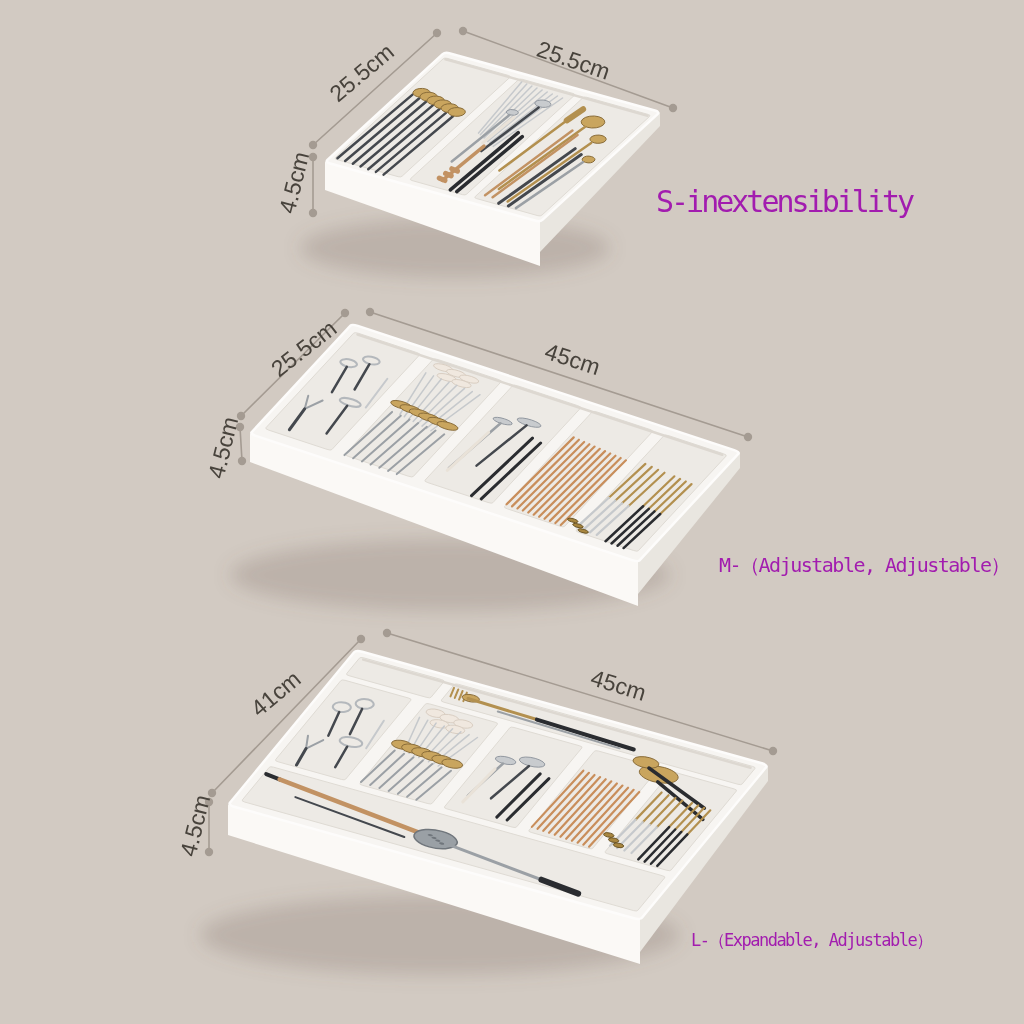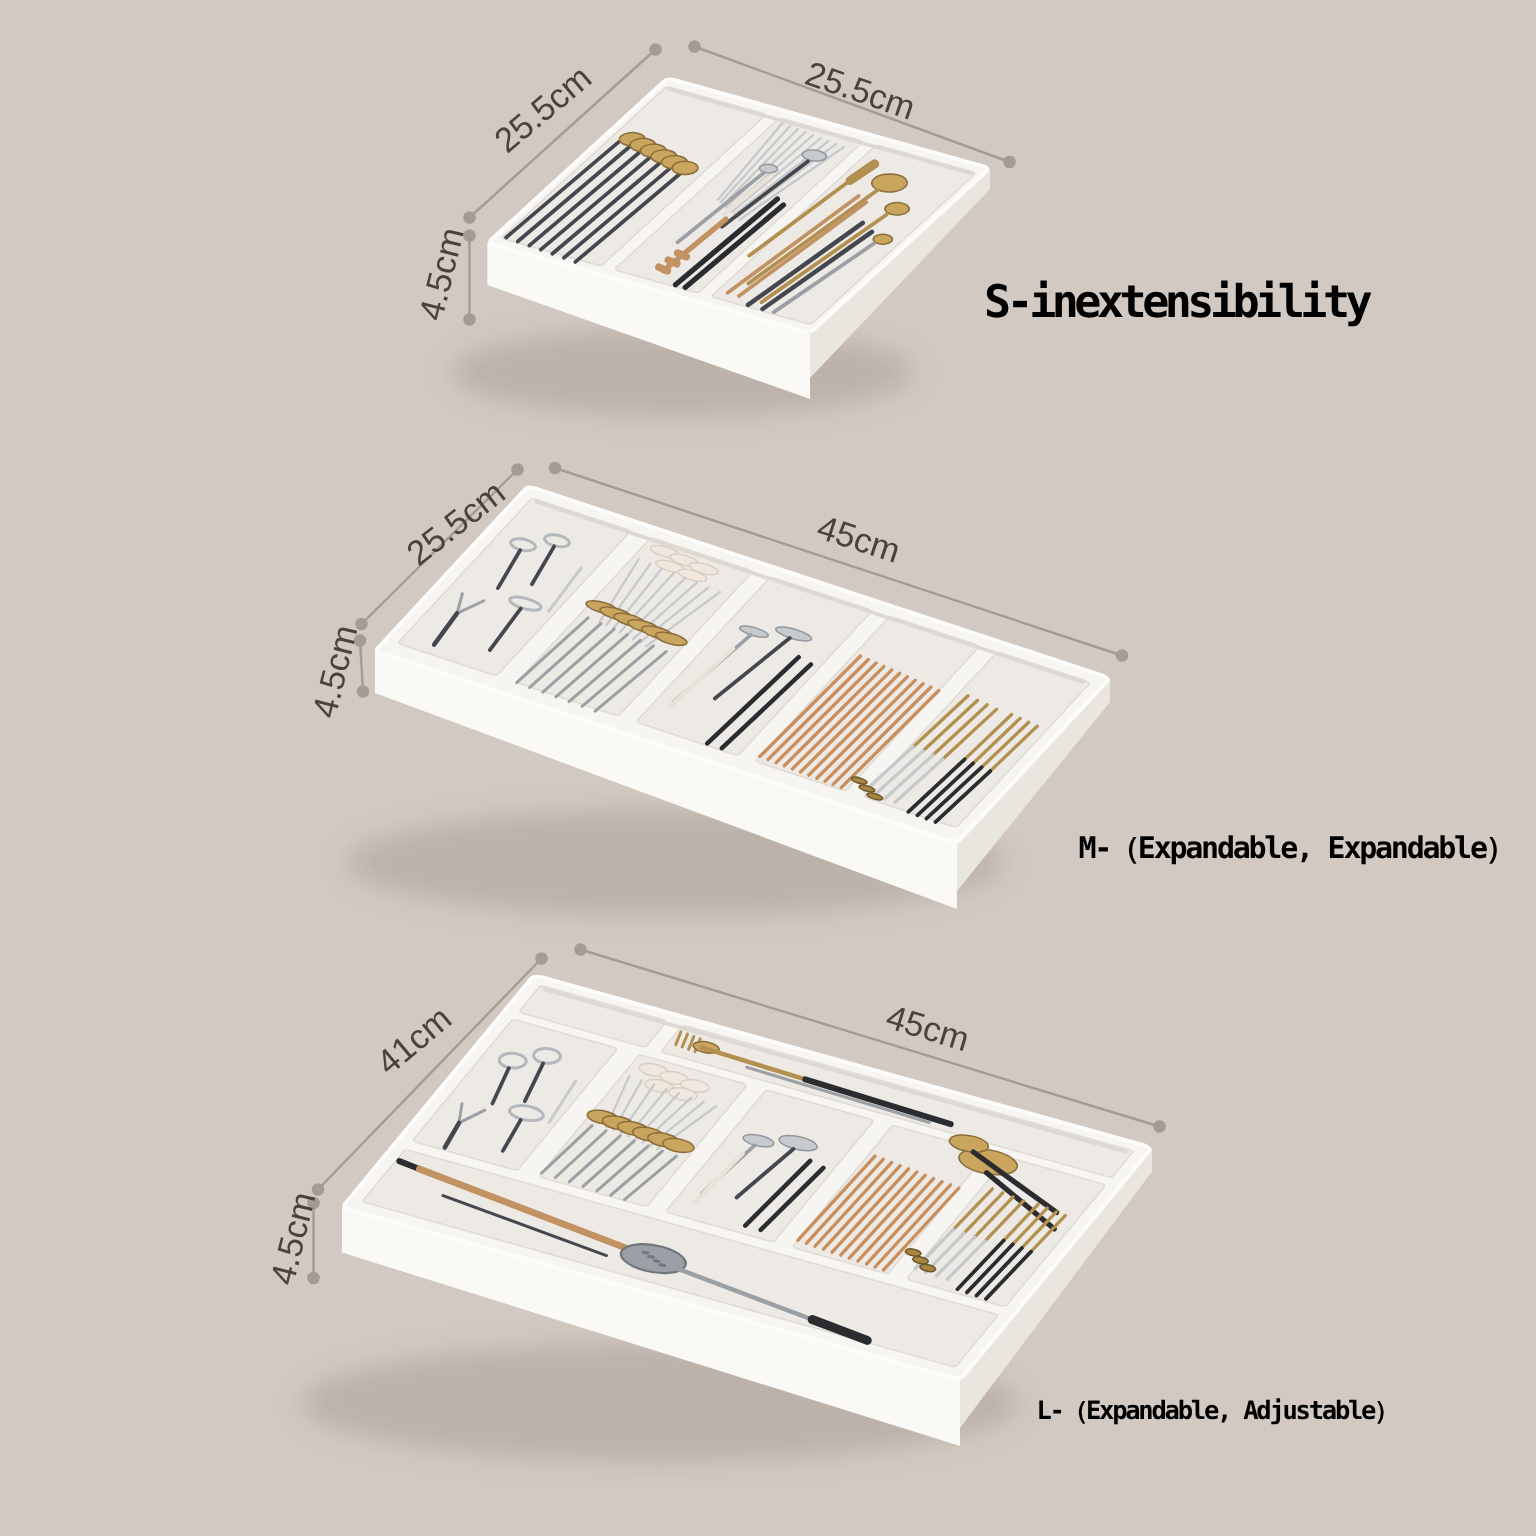--- a/index.html
+++ b/index.html
@@ -1,22 +1,22 @@
 <!DOCTYPE html>
 <html><head>
 <meta charset="utf-8">
 <style>
   html,body{margin:0;padding:0;}
   .stage{position:relative;width:1024px;height:1024px;background:#d2cac2;overflow:hidden;
          font-family:"Liberation Sans",sans-serif;}
   .stage svg{position:absolute;left:0;top:0;}
 
   
-  .size-label{position:absolute;font-family:"DejaVu Sans Mono",monospace;color:#000000;
-              white-space:nowrap;font-weight:bold;}
+  .size-label{position:absolute;font-family:"DejaVu Sans Mono",monospace;color:#a21caf;
+              white-space:nowrap;font-weight:normal;}
 
   
   .dim line{stroke:#a49b92;stroke-width:1.6;}
   .dim circle{fill:#a49b92;}
   .dim text{font-family:"Liberation Sans",sans-serif;font-size:23px;fill:#48433c;
             text-anchor:middle;dominant-baseline:middle;}
 
   
   .tray-top{fill:#f7f5f2;stroke:#fdfcfb;stroke-width:2.5;}
   .comp{fill:#edeae5;stroke:#dfdbd4;stroke-width:1;}
@@ -448,15 +448,15 @@
     <line x1="209" y1="802" x2="209" y2="852"></line>
         <circle cx="209" cy="802" r="4.2"></circle>
         <circle cx="209" cy="852" r="4.2"></circle>
     <text transform="translate(277,695) rotate(-40)">41cm</text>
     <text transform="translate(618,687) rotate(17)">45cm</text>
     <text transform="translate(197,826) rotate(-76)">4.5cm</text>
   </g>
 </svg>
 
   <div class="size-label" style="left:656px;top:184px;font-size:30px;letter-spacing:-3px">S-inextensibility</div>
-  <div class="size-label" style="left:719px;top:552px;font-size:20px;letter-spacing:-1.5px">M-（Expandable, Expandable）</div>
+  <div class="size-label" style="left:719px;top:552px;font-size:20px;letter-spacing:-1.5px">M-（Adjustable, Adjustable）</div>
   <div class="size-label" style="left:691px;top:929px;font-size:17px;letter-spacing:-1.5px">L-（Expandable, Adjustable）</div>
 </div>
 
 </body></html>

